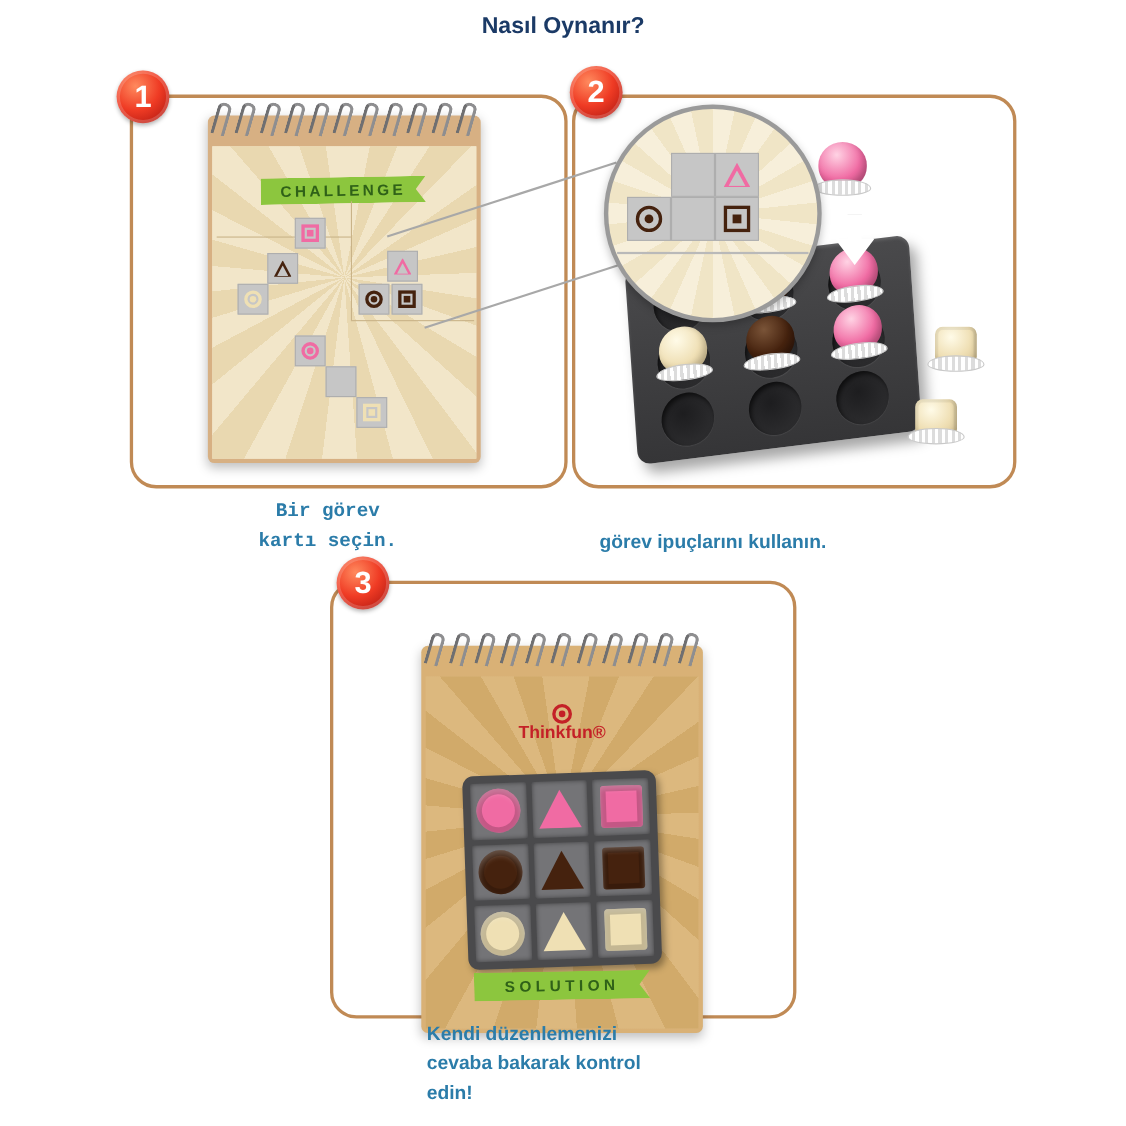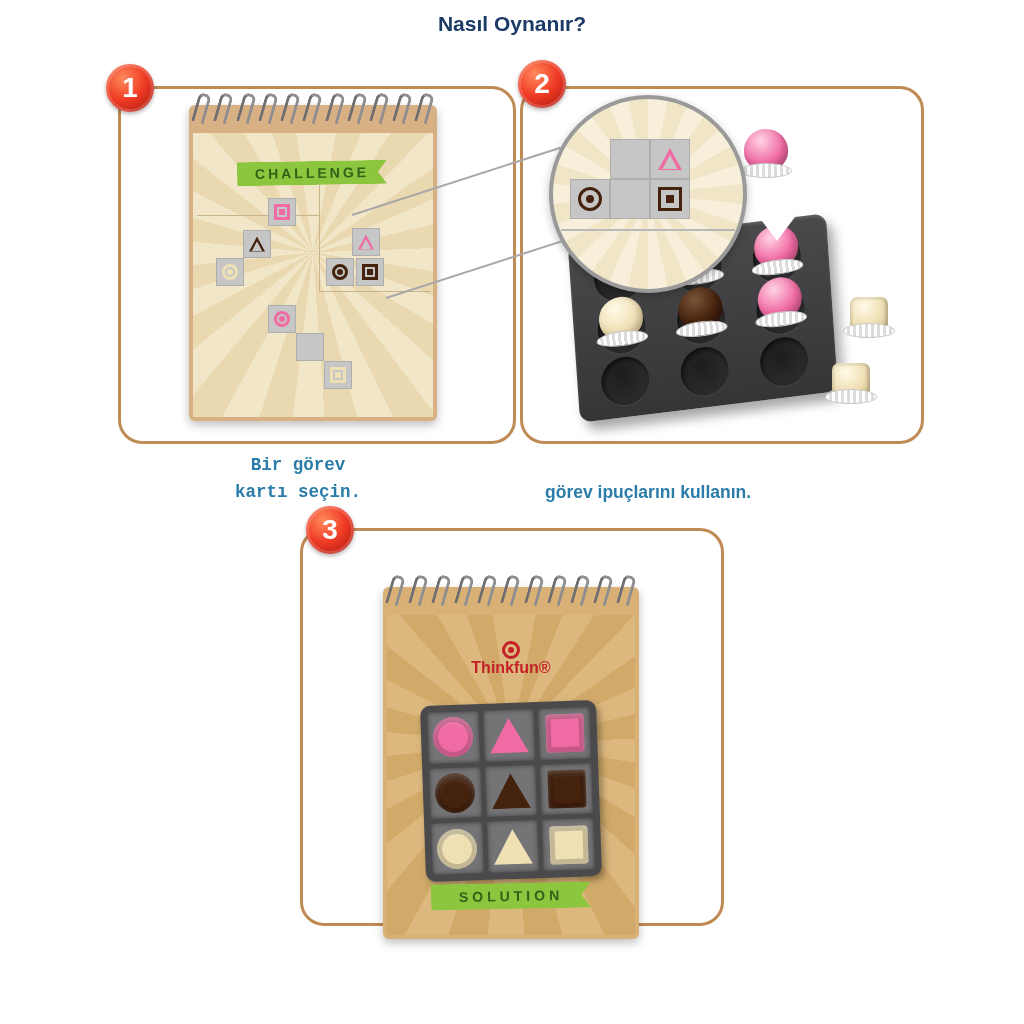--- a/index.html
+++ b/index.html
@@ -327,14 +327,19 @@
   </div>
 
   <div class="caption" id="caption1">
     <span>Bir görev</span><br>
     <span>kartı seçin.</span>
   </div>
   <div class="caption" id="caption2">
     <br>
     <span>görev ipuçlarını kullanın.</span>
   </div>
+  <div class="caption" id="caption3">
+    <span>Kendi düzenlemenizi</span><br>
+    <span>cevaba bakarak kontrol</span><br>
+    <span>edin!</span>
+  </div>
 
 </div>
 
 </body></html>

